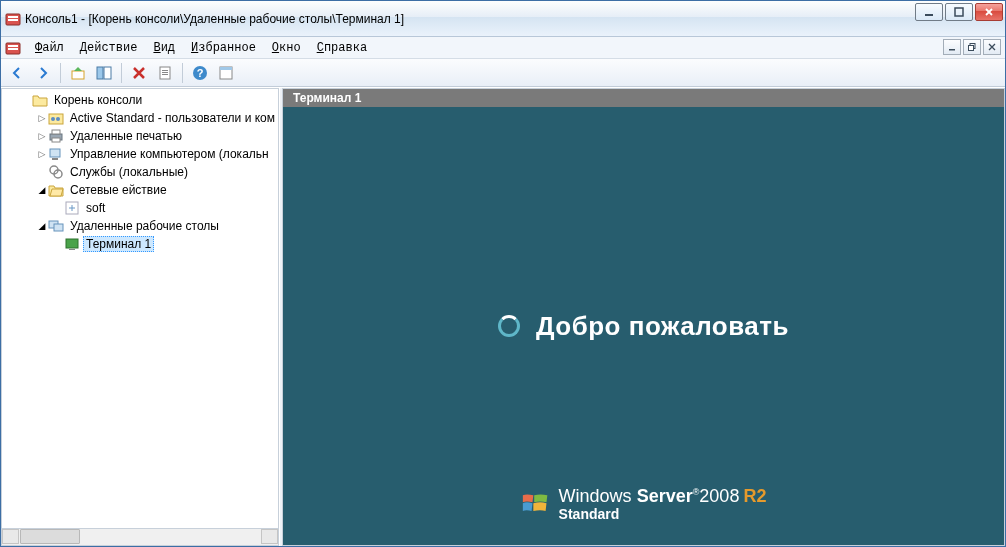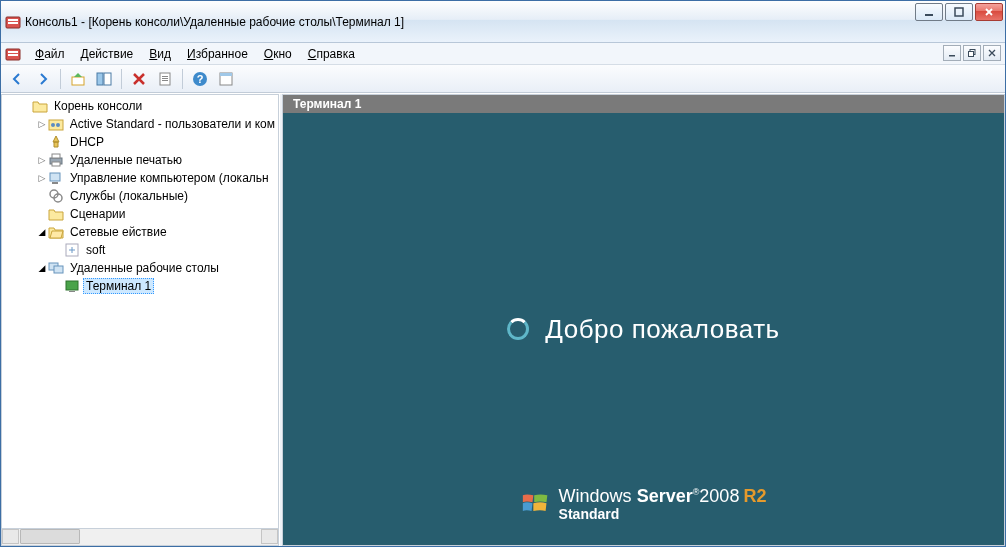--- a/index.html
+++ b/index.html
@@ -9,21 +9,21 @@
   .window {
     width:1006px; height:547px;
     border:1px solid #3c6ea5;
     background:#fff;
     display:flex; flex-direction:column;
     position:relative;
   }
 
   
   .titlebar {
-    height:42px;
+    height:36px;
     background:linear-gradient(#fdfefe, #e6eef7 45%, #d5e4f2 46%, #eaf2fb);
     border-bottom:1px solid #b8c7d8;
     display:flex; align-items:center;
     padding:0 0 0 4px;
     position:relative;
   }
   .titlebar .title-text { font-size:12px; color:#000; margin-left:4px; white-space:nowrap; }
   .mmc-icon { display:inline-block; width:16px; height:16px; }
   .title-btns { position:absolute; right:2px; top:2px; display:flex; gap:0; }
   .title-btn {
@@ -38,20 +38,21 @@
   .title-btn svg { display:block; }
 
   
   .menubar {
     height:22px;
     background:#f2f6fb;
     border-bottom:1px solid #d5dde6;
     display:flex; align-items:center;
     padding:0 4px;
     position:relative;
+    font-family:Liberation Mono, monospace;
   }
   .menubar .menu-item {
     padding:2px 8px; cursor:default;
   }
   .menubar .menu-item u { text-decoration:underline; }
   .mmc-icon-small { width:16px; height:16px; margin-right:6px; }
   .mdi-btns { position:absolute; right:4px; top:2px; display:flex; }
   .mdi-btn {
     width:18px; height:16px; border:1px solid #a3adb8;
     background:linear-gradient(#fcfdff,#e3ebf4);
@@ -132,21 +133,21 @@
     height:18px; background:#7a7a7a; color:#fff;
     font-weight:bold; padding:0 10px; line-height:18px;
     font-size:12px;
   }
   .rdp-area {
     flex:1; background:#275d6e;
     position:relative; overflow:hidden;
     display:flex; align-items:center; justify-content:center;
   }
   .welcome {
-    color:#fff; font-size:26px; font-weight:400;
+    color:#fff; font-size:26px; font-weight:700;
     display:flex; align-items:center; gap:16px;
     letter-spacing:0.5px;
   }
   .spinner {
     width:22px; height:22px; border:3px solid #5fb7c9;
     border-top-color:#fff; border-radius:50%;
   }
   .ws-logo {
     position:absolute; bottom:24px; left:50%; transform:translateX(-50%);
     color:#fff; display:flex; align-items:center; gap:10px;
@@ -302,75 +303,53 @@
                         <rect x="1" y="4" width="14" height="10" fill="#fceaa0" stroke="#caa53c"></rect>
                         <circle cx="5" cy="9" r="2" fill="#5b8cc2"></circle>
                         <circle cx="10" cy="9" r="2" fill="#5b8cc2"></circle>
                       </svg>
                     </span>
                 <span class="tree-label">Active Standard - пользователи и ком</span>
               </div>
                 </li>
               <li>
                   <div class="tree-row">
-                <span class="tree-toggle empty">▷</span>
+                <span class="tree-toggle">▷</span>
                 <span class="tree-icon">
                       <svg width="16" height="16" viewBox="0 0 16 16">
-                        <path d="M8 2 L11 8 H5 Z M6 8 h4 v5 h-4 z" fill="#e8c55b" stroke="#b08e2c"></path>
-                      </svg>
-                    </span>
-                <span class="tree-label">DHCP</span>
+                        <rect x="2" y="6" width="12" height="6" fill="#9aa7b3" stroke="#6a7680"></rect>
+                        <rect x="4" y="2" width="8" height="4" fill="#fff" stroke="#888"></rect>
+                        <rect x="4" y="10" width="8" height="4" fill="#fff" stroke="#888"></rect>
+                      </svg>
+                    </span>
+                <span class="tree-label">Удаленные печатью</span>
               </div>
                 </li>
               <li>
                   <div class="tree-row">
                 <span class="tree-toggle">▷</span>
                 <span class="tree-icon">
                       <svg width="16" height="16" viewBox="0 0 16 16">
-                        <rect x="2" y="6" width="12" height="6" fill="#9aa7b3" stroke="#6a7680"></rect>
-                        <rect x="4" y="2" width="8" height="4" fill="#fff" stroke="#888"></rect>
-                        <rect x="4" y="10" width="8" height="4" fill="#fff" stroke="#888"></rect>
-                      </svg>
-                    </span>
-                <span class="tree-label">Удаленные печатью</span>
-              </div>
-                </li>
-              <li>
-                  <div class="tree-row">
-                <span class="tree-toggle">▷</span>
-                <span class="tree-icon">
-                      <svg width="16" height="16" viewBox="0 0 16 16">
                         <rect x="2" y="3" width="10" height="8" fill="#cfe3f3" stroke="#6793bb"></rect>
                         <rect x="4" y="12" width="6" height="2" fill="#888"></rect>
                       </svg>
                     </span>
                 <span class="tree-label">Управление компьютером (локальн</span>
               </div>
                 </li>
               <li>
                   <div class="tree-row">
                 <span class="tree-toggle empty">▷</span>
                 <span class="tree-icon">
                       <svg width="16" height="16" viewBox="0 0 16 16">
                         <circle cx="6" cy="6" r="4" fill="none" stroke="#8a8a8a" stroke-width="1.5"></circle>
                         <circle cx="10" cy="10" r="4" fill="none" stroke="#8a8a8a" stroke-width="1.5"></circle>
                       </svg>
                     </span>
                 <span class="tree-label">Службы (локальные)</span>
-              </div>
-                </li>
-              <li>
-                  <div class="tree-row">
-                <span class="tree-toggle empty">▷</span>
-                <span class="tree-icon">
-                      <svg width="16" height="16" viewBox="0 0 16 16">
-                        <path d="M1 4h5l1 2h8v8H1z" fill="#fceaa0" stroke="#caa53c"></path>
-                      </svg>
-                    </span>
-                <span class="tree-label">Сценарии</span>
               </div>
                 </li>
               <li>
                 <div class="tree-row">
                   <span class="tree-toggle" style="color:#000;">◢</span>
                   <span class="tree-icon">
                       <svg width="16" height="16" viewBox="0 0 16 16">
                         <path d="M1 4h5l1 2h8v8H1z" fill="#fceaa0" stroke="#caa53c"></path>
                         <path d="M2 14 L4 7 h11 l-2 7 z" fill="#ffe9a6" stroke="#caa53c"></path>
                       </svg>

